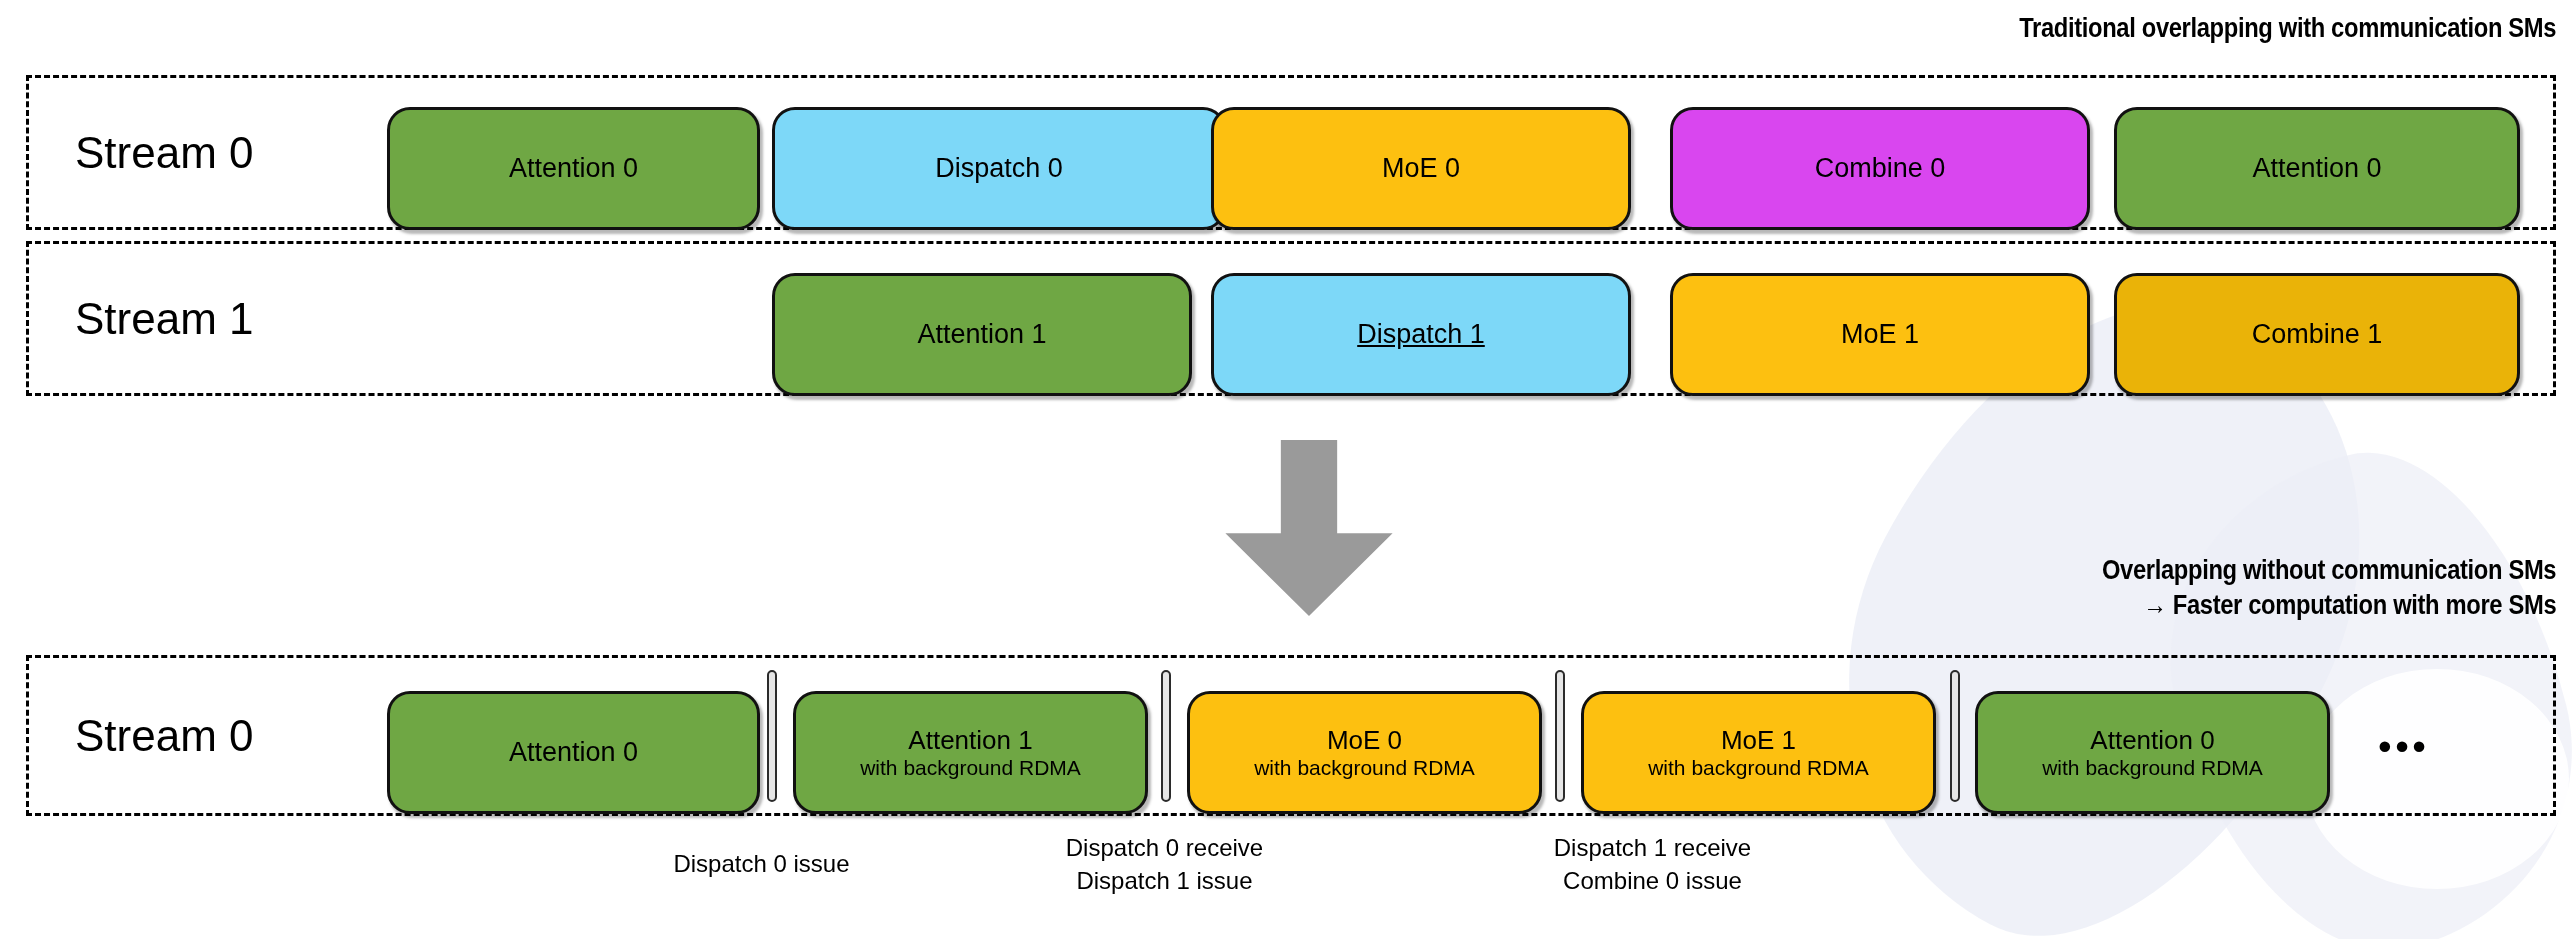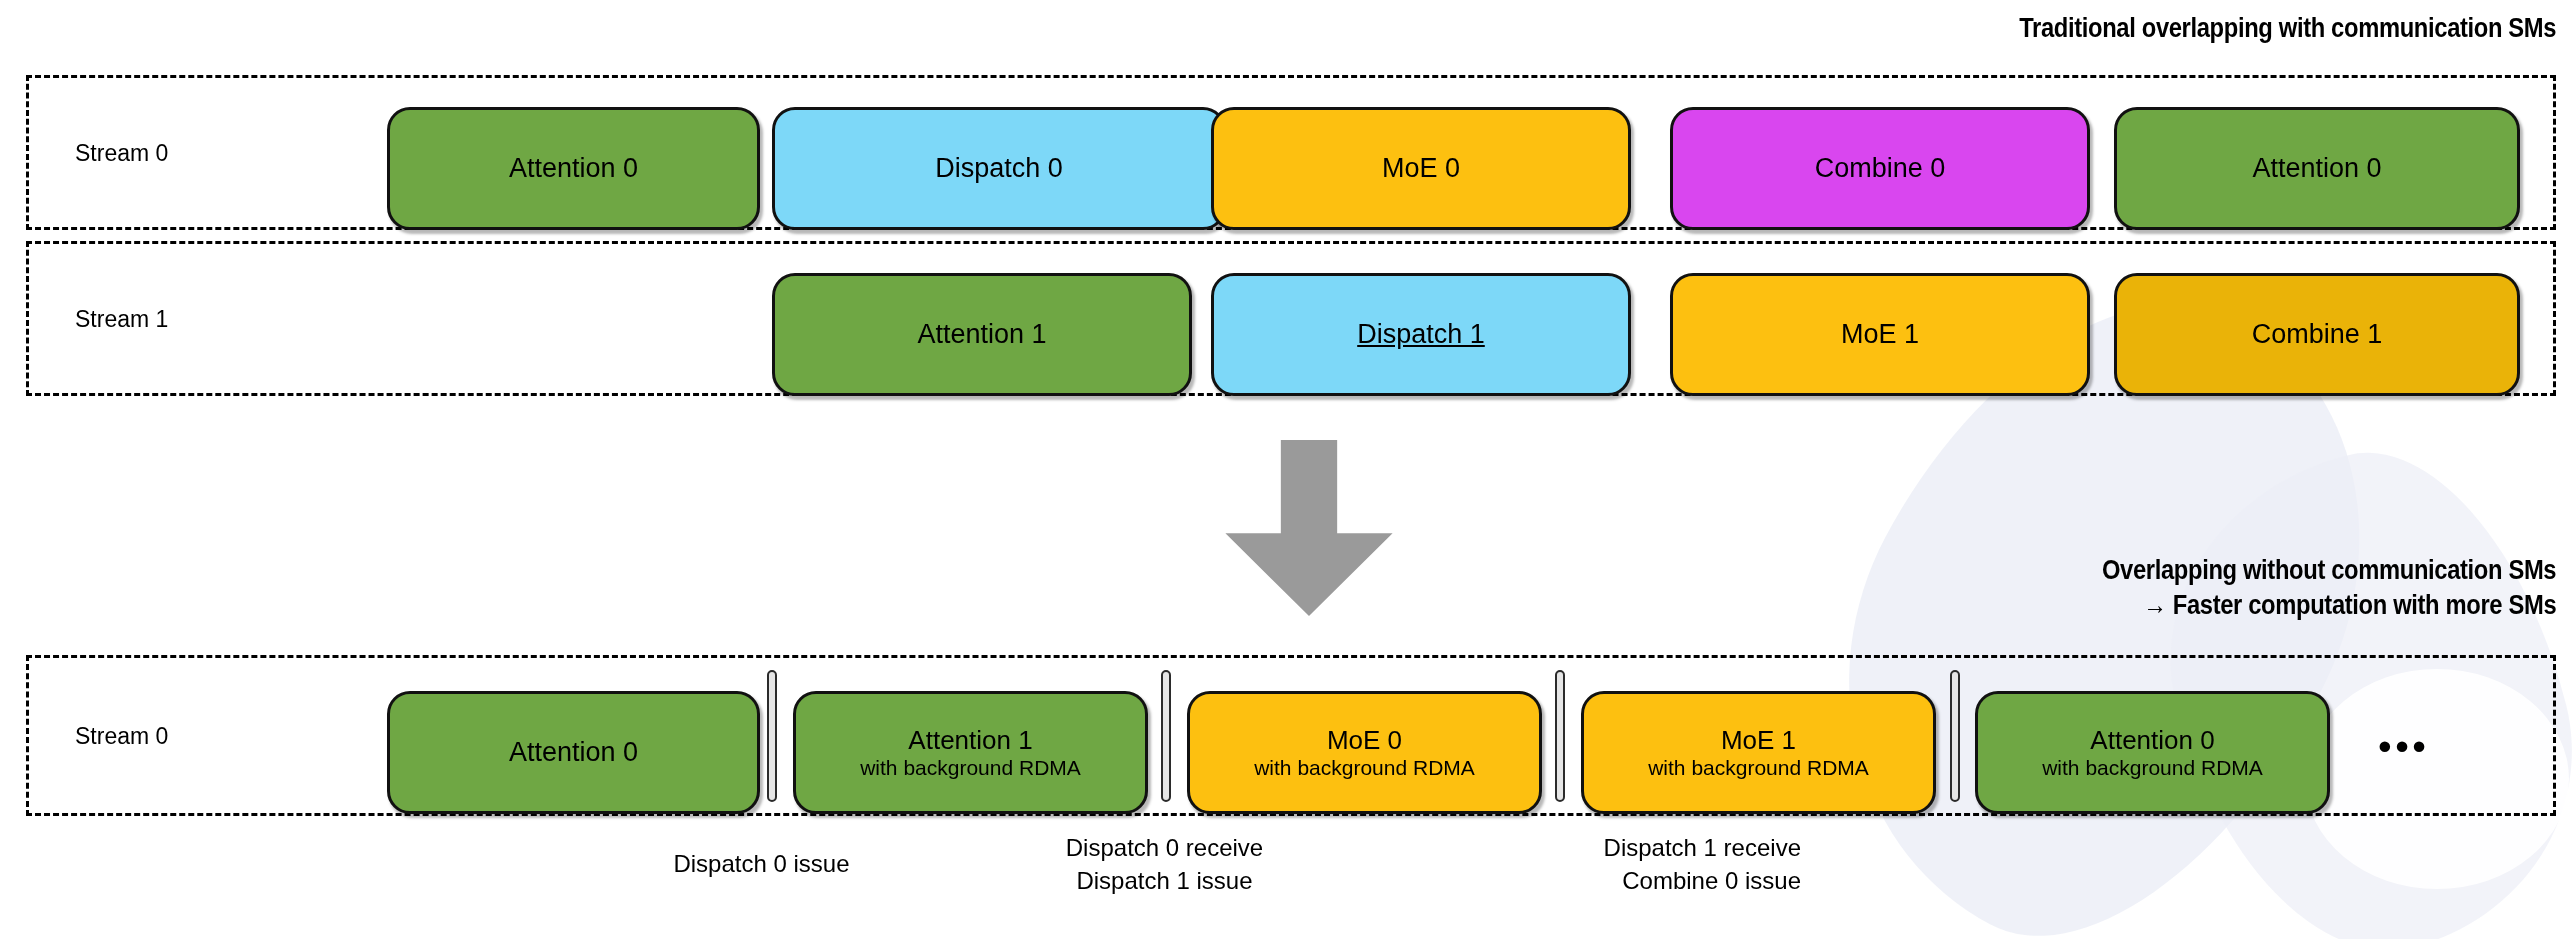--- a/index.html
+++ b/index.html
@@ -75,21 +75,21 @@
   }
   #lane-stream0-top   { left: 26px; top: 75px;  width: 2530px; height: 155px; }
   #lane-stream1-top   { left: 26px; top: 241px; width: 2530px; height: 155px; }
   #lane-stream0-bottom{ left: 26px; top: 655px; width: 2530px; height: 161px; }
 
   .lane-label {
     position: absolute;
     left: 46px;
     top: 50%;
     transform: translateY(-50%);
-    font-size: 23px;
+    font-size: 44px;
     color: #000000;
     white-space: nowrap;
   }
 
   
   .blk {
     position: absolute;
     box-sizing: border-box;
     border: 3.5px solid #111111;
     border-radius: 23px;
@@ -240,18 +240,18 @@
     <div class="sep" style="left: 1161px; top: 670px; height: 132px; background: rgb(230, 230, 230);"></div>
     <div class="sep" style="left: 1555px; top: 670px; height: 132px; background: rgb(230, 230, 230);"></div>
     <div class="sep" style="left: 1950px; top: 670px; height: 132px; background: rgb(230, 230, 230);"></div>
     <div class="caption" style="left: 533px; width: 457px; top: 847px;">
       <span class="cl">Dispatch 0 issue</span>
     </div>
     <div class="caption" style="left: 936px; width: 457px; top: 831px;">
       <span class="cl">Dispatch 0 receive</span>
       <span class="cl">Dispatch 1 issue</span>
     </div>
-    <div class="caption" style="left: 1344px; width: 457px; top: 831px; text-align: right;">
+    <div class="caption" style="left: 1424px; width: 457px; top: 831px;">
       <span class="cl">Dispatch 1 receive</span>
       <span class="cl">Combine 0 issue</span>
     </div>
   </div>
 
 
 </body></html>

